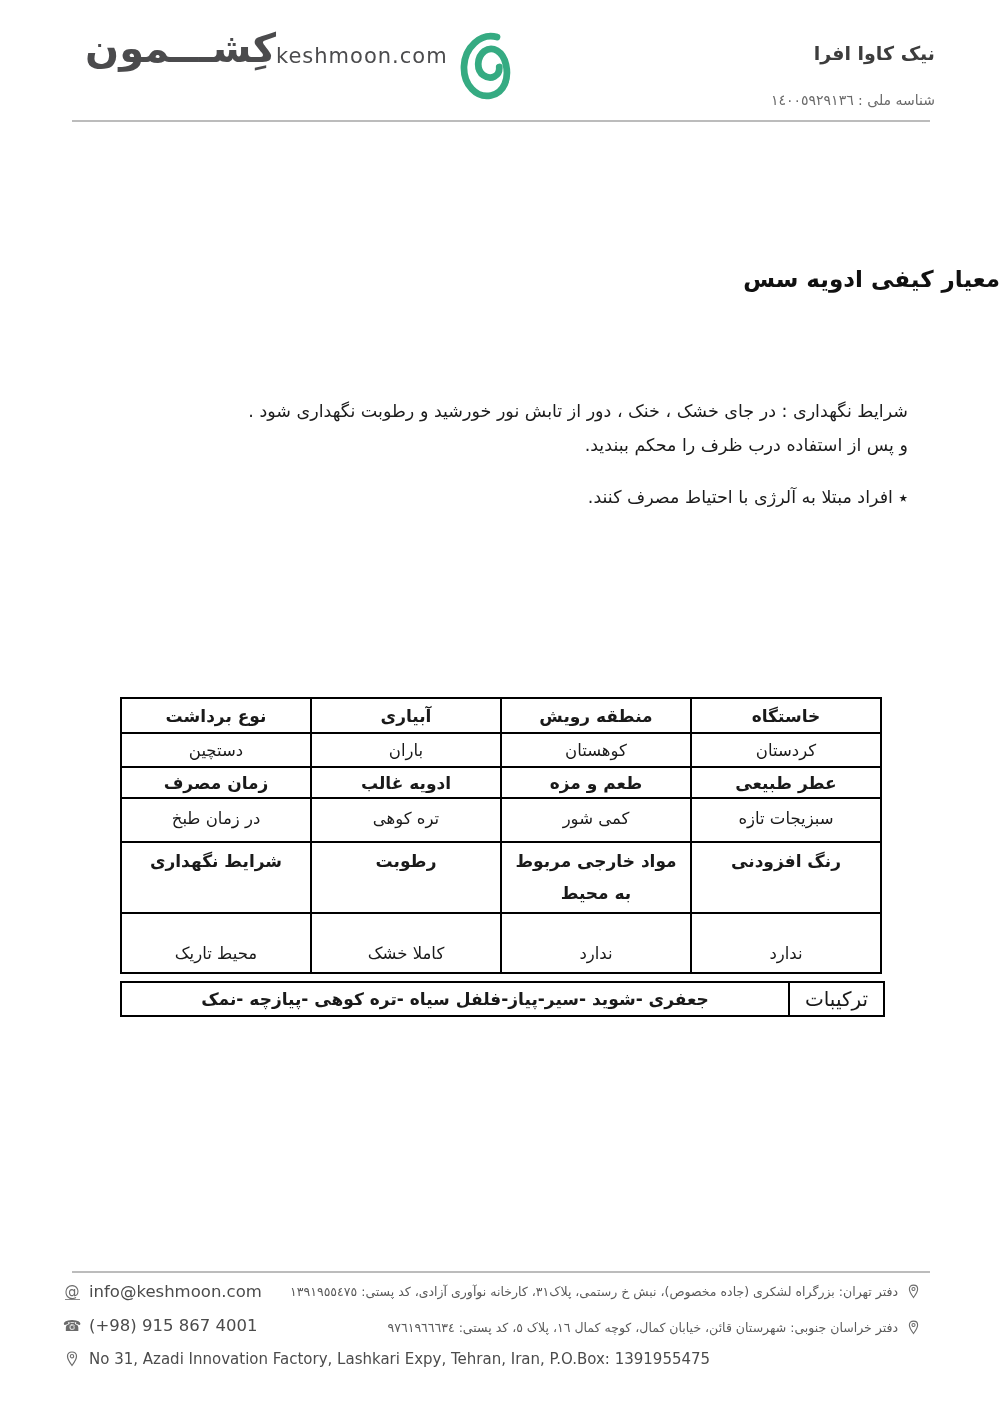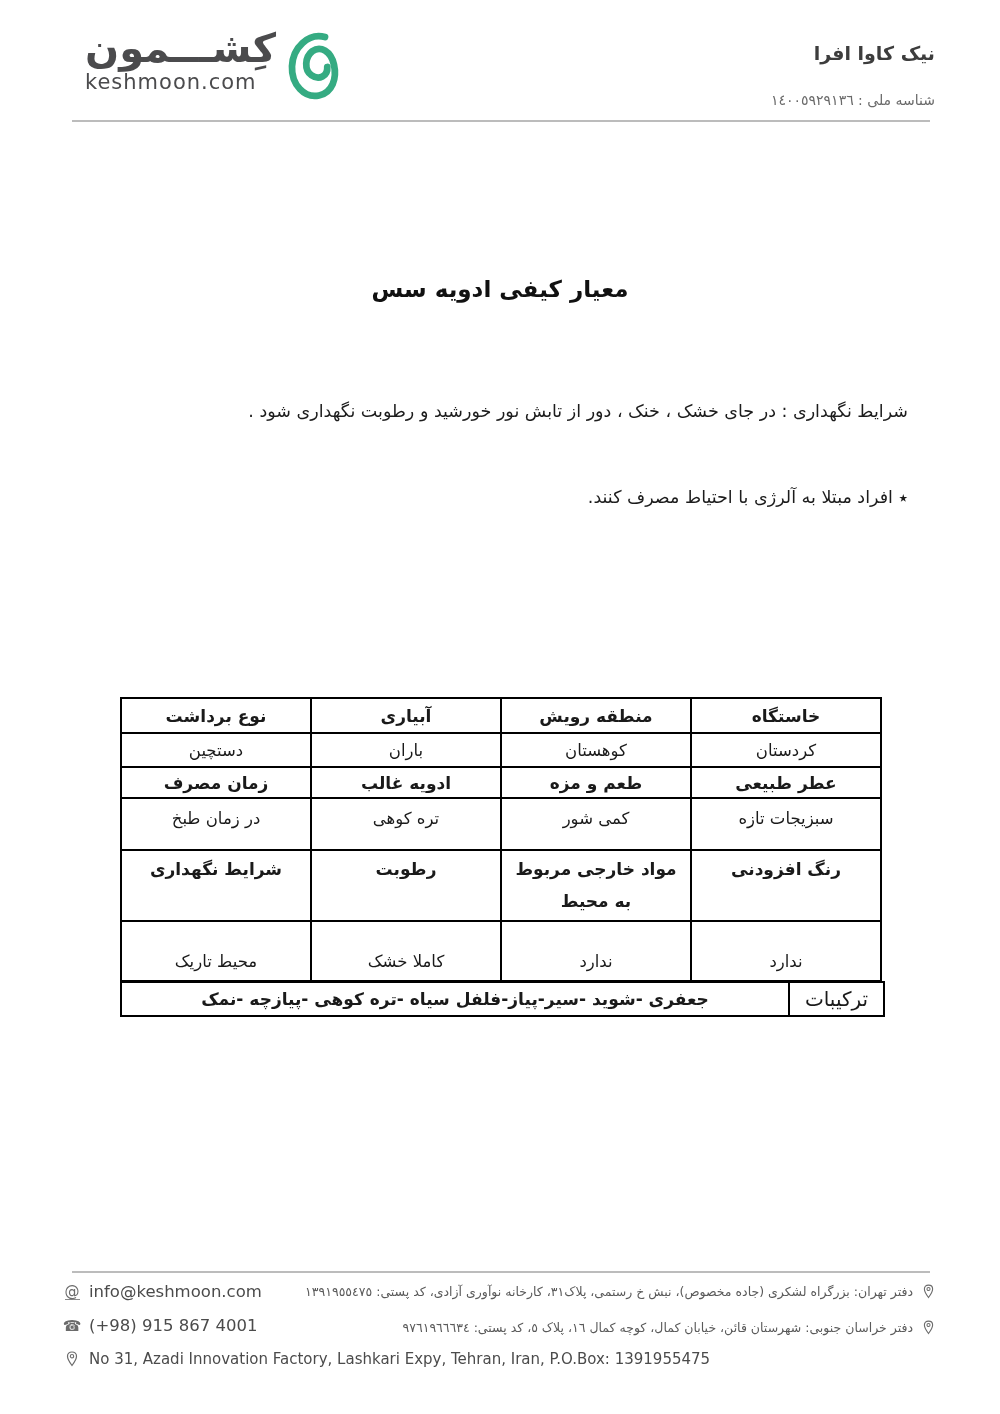--- a/index.html
+++ b/index.html
@@ -4,72 +4,72 @@
 <style>
   * { margin:0; padding:0; box-sizing:border-box; }
   body { background:#ffffff; font-family:"DejaVu Sans", sans-serif; }
   .page {
     position:relative; width:1000px; height:1414px; margin:0 auto;
     background:#ffffff; overflow:hidden; color:#1a1a1a;
   }
 
   
   .logo-block { position:absolute; left:85px; top:26px; display:flex; align-items:flex-start; gap:10px; }
-  .logo-text { display:flex; flex-direction:column; align-items:flex-start; }
+  .logo-text { display:flex; flex-direction:row; align-items:flex-start; }
   .logo-wordmark { font-size:40px; font-weight:bold; color:#4b4b4d; line-height:1.1; direction:rtl; }
-  .logo-domain { font-size:21px; color:#4b4b4d; letter-spacing:1px; margin-top:0; }
+  .logo-domain { font-size:21px; color:#4b4b4d; letter-spacing:1px; margin-top:18px; }
   .logo-icon { margin-top:2px; }
 
   .company-block { position:absolute; right:65px; top:42px; text-align:right; direction:rtl; }
   .company-name { font-size:19px; font-weight:bold; color:#3d3d3d; }
   .company-id { font-size:14px; color:#6a6a6a; margin-top:28px; }
 
   .rule { position:absolute; left:72px; right:70px; height:2px; background:#bcbcbc; }
   .rule-top { top:120px; }
   .rule-bottom { top:1271px; }
 
   
-  .doc-title { position:absolute; top:266px; left:0; width:100%; text-align:center;
-               font-size:23px; font-weight:bold; direction:rtl; color:#111;margin-top:10px; }
+  .doc-title { position:absolute; top:266px; left:0; width:100%; text-align:right;
+               font-size:23px; font-weight:bold; direction:rtl; color:#111; }
 
   .para { position:absolute; right:92px; direction:rtl; text-align:right;
           font-size:17.5px; line-height:34px; color:#1c1c1c; }
   .para-storage { top:394px; }
   .para-usage { top:480px; }
 
   
   .spec-table { position:absolute; left:120px; top:697px; width:762px;
                 border-collapse:collapse; direction:rtl; table-layout:fixed; }
   .spec-table td { border:2px solid #000; text-align:center; vertical-align:middle;
                    font-size:16.5px; padding:2px 8px;margin-left:48px; }
   .spec-table tr.hdr td { font-weight:bold; font-size:17px; }
   .r1 td { height:35px; }
   .r2 td { height:34px; }
   .r3 td { height:31px; }
-  .r4 td { height:52px; vertical-align:top; padding-top:10px; }
+  .r4 td { height:44px; vertical-align:top; padding-top:10px; }
   .r5 td { height:66px; vertical-align:top; line-height:1.9; }
   .r6 td { height:60px; vertical-align:top; padding-top:30px; }
 
   .comp-row { position:absolute; left:120px; top:981px; width:765px; height:36px;
               display:flex; direction:rtl; }
   .comp-label { width:97px; border:2.5px solid #000; display:flex; align-items:center;
                 justify-content:center; font-weight:normal; font-size:20px; }
   .comp-value { flex:1; border:2.5px solid #000; border-right:none; display:flex;
                 align-items:center; justify-content:center; font-weight:bold; font-size:17px; }
 
   
   .footer-left { position:absolute; left:64px; top:1282px; }
   .footer-left .f-line { display:flex; align-items:center; gap:9px; color:#4b4b4b; }
   .f-email { font-size:16.5px; margin-bottom:15px; }
   .f-phone { font-size:16.5px; margin-bottom:15px; }
   .f-addr-en { font-size:15px; color:#555; }
   .f-icon { color:#6b6b6b; font-size:15px; display:inline-flex; width:16px; justify-content:center; flex:none; }
   .at-glyph { font-size:15px; border-bottom:1px solid #8a8a8a; line-height:1.1; }
 
-  .footer-right { position:absolute; right:64px; top:1284px; direction:rtl; text-align:right; }
+  .footer-right { position:absolute; right:79px; top:1284px; direction:rtl; text-align:right; }
   .footer-right .f-line { display:flex; align-items:center; gap:7px; color:#5a5a5a;
                           font-size:12.5px; margin-bottom:21px; }
 </style>
 </head>
 <body>
 
 <div class="page">
 
   <div class="logo-block">
     <div class="logo-text">
@@ -87,20 +87,21 @@
     <div class="company-name">نیک کاوا افرا</div>
     <div class="company-id">شناسه ملی : ١٤٠٠٥٩٢٩١٣٦</div>
   </div>
 
   <div class="rule rule-top"></div>
 
   <div class="doc-title">معیار کیفی ادویه سس</div>
 
   <div class="para para-storage">
     <div>شرایط نگهداری : در جای خشک ، خنک ، دور از تابش نور خورشید و رطوبت نگهداری شود .</div>
+    <div>و پس از استفاده درب ظرف را محکم ببندید.</div>
   </div>
 
   <div class="para para-usage">
     <div>٭ افراد مبتلا به آلرژی با احتیاط مصرف کنند.</div>
   </div>
 
   <table class="spec-table">
     <tbody>
         <tr class="hdr r1">
       <td>خاستگاه</td>

